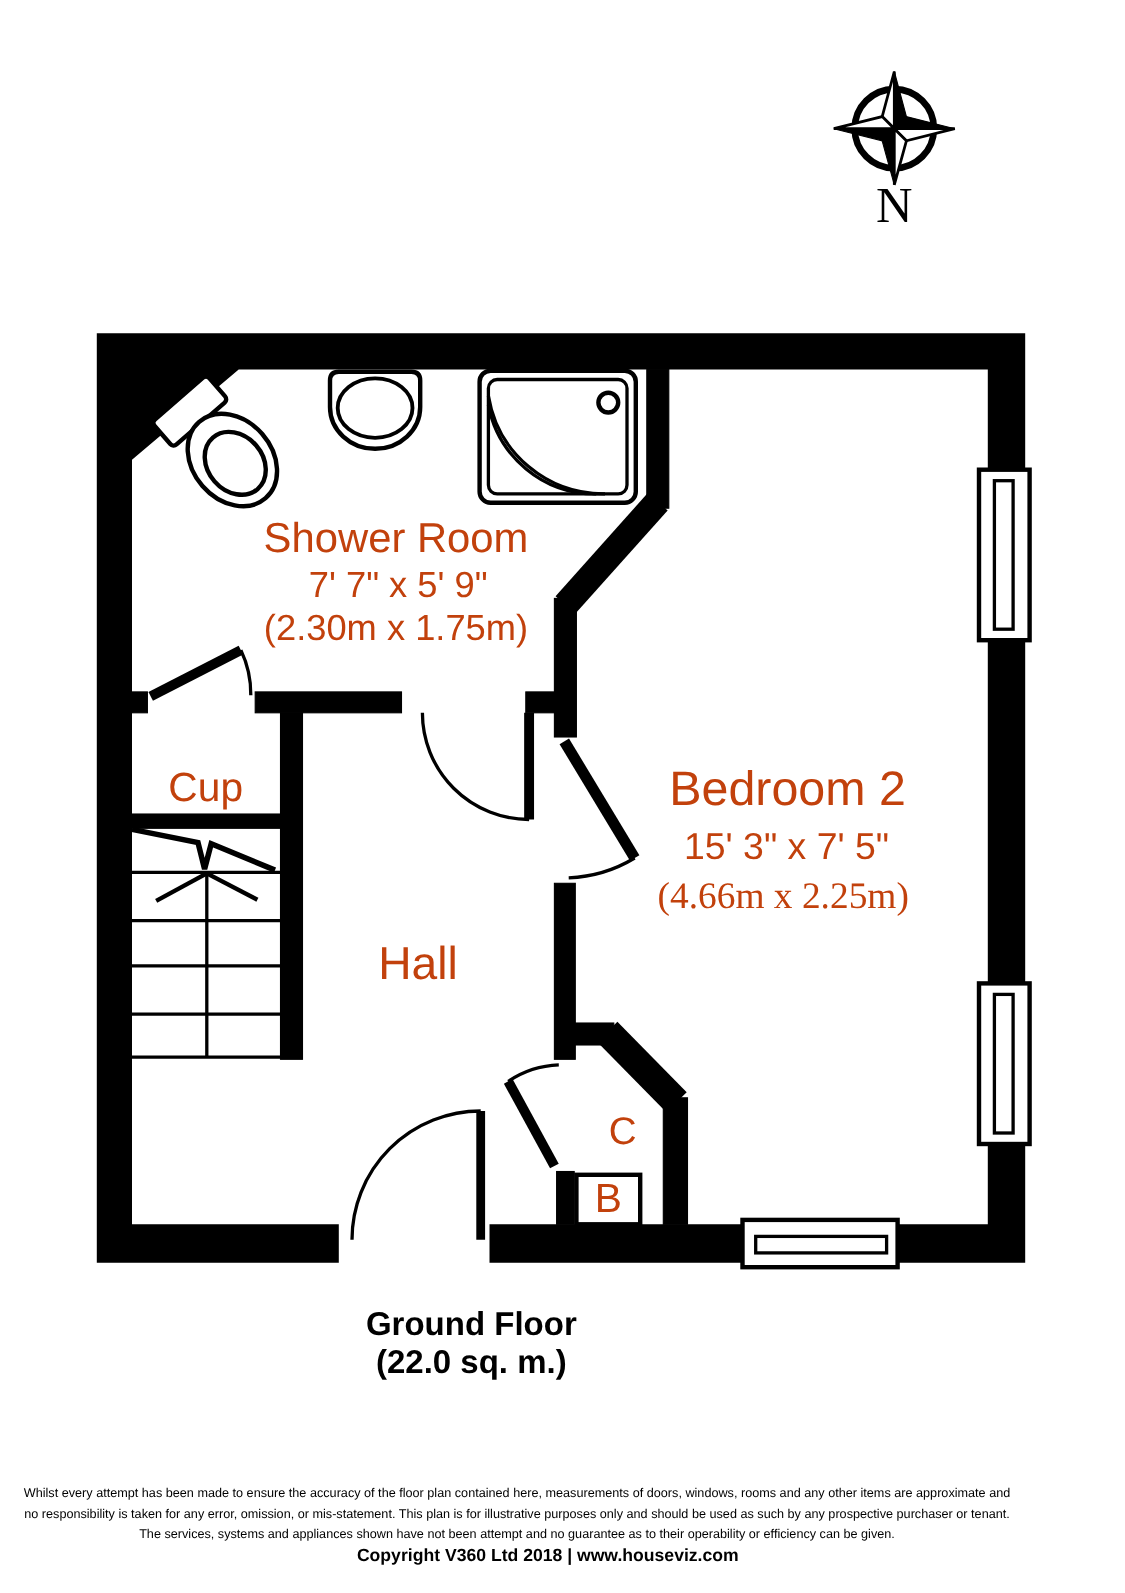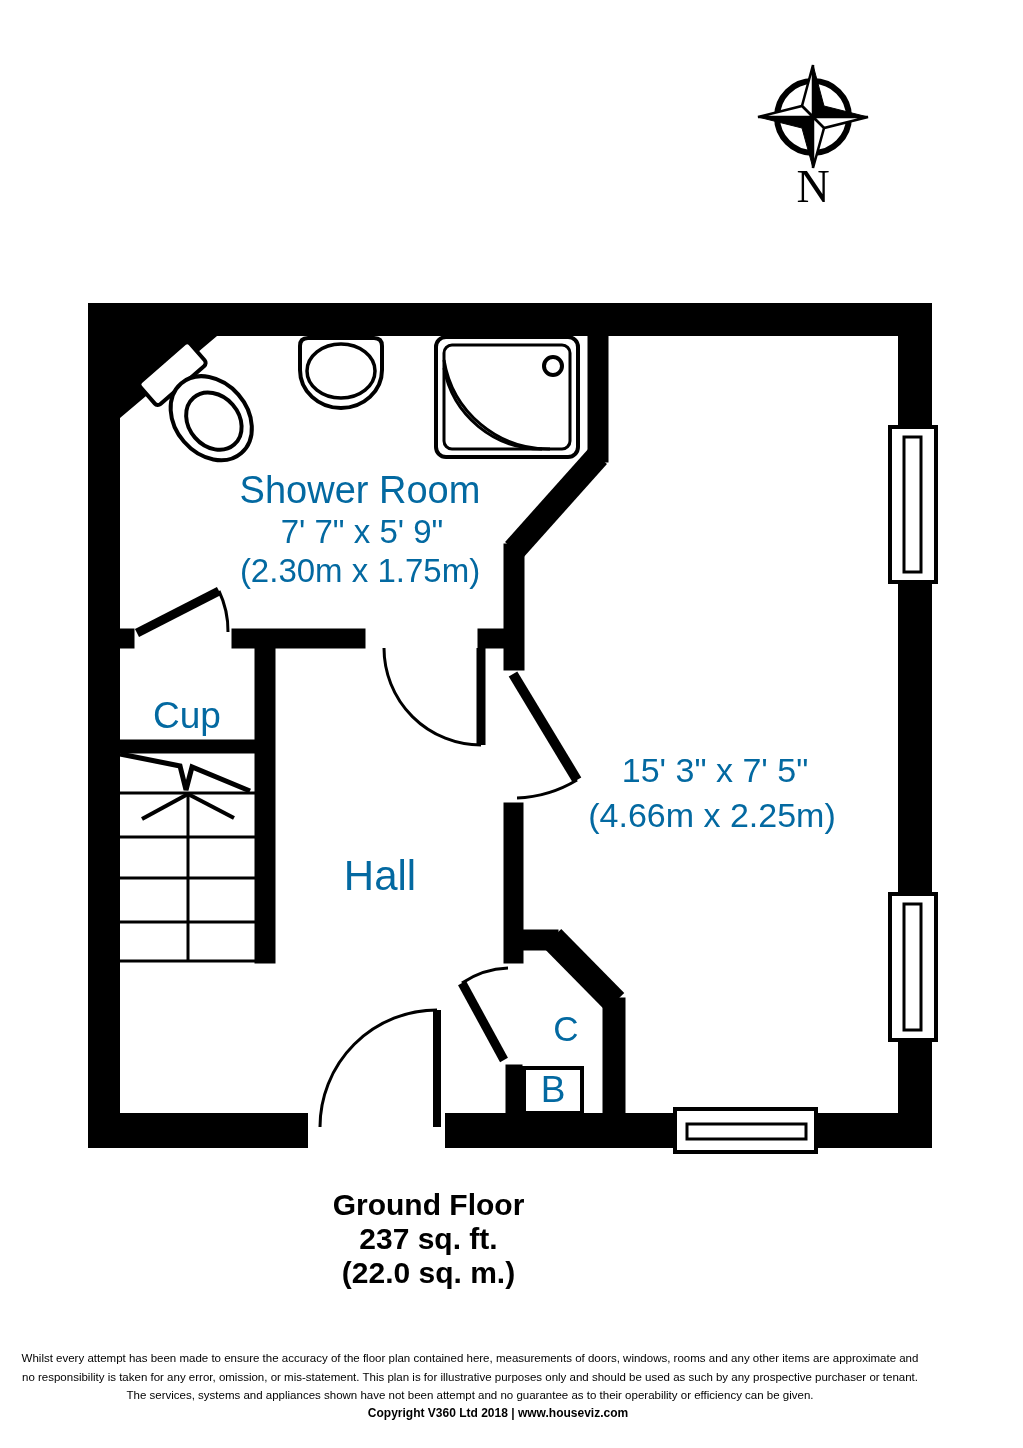--- a/index.html
+++ b/index.html
@@ -1,35 +1,35 @@
 <!DOCTYPE html>
 <html><head>
 <meta charset="utf-8">
 <style>
   html,body{margin:0;padding:0;background:#fff;}
   .canvas{position:relative;width:1023px;height:1448px;background:#ffffff;overflow:hidden;
           font-family:"Liberation Sans","DejaVu Sans",sans-serif;color:#000;}
   .plan-svg{position:absolute;left:0;top:0;}
-  .lbl{position:absolute;transform:translate(-50%,-50%);white-space:nowrap;text-align:center;color:#0369a1;}
+  .lbl{position:absolute;transform:translate(-50%,-50%);white-space:nowrap;text-align:center;color:#c2410c;}
   #lbl-shower-name{left:360px;top:490px;font-size:38px;}
   #lbl-shower-imp{left:362px;top:532px;font-size:33px;}
   #lbl-shower-met{left:360px;top:571px;font-size:33px;}
   #lbl-bed-name{left:716px;top:718px;font-size:44px;}
   #lbl-bed-imp{left:715px;top:770px;font-size:34px;}
-  #lbl-bed-met{left:712px;top:815px;font-size:34px;}
+  #lbl-bed-met{left:712px;top:815px;font-size:34px;font-family:Liberation Serif, serif;}
   #lbl-cup{left:187px;top:716px;font-size:37px;}
   #lbl-hall{left:380px;top:876px;font-size:42px;text-align:right;}
   #lbl-c{left:566px;top:1029px;font-size:35px;}
   #lbl-b{left:553px;top:1090px;font-size:37px;}
   .summary{position:absolute;left:0;width:857px;top:1188px;text-align:center;
            font-weight:bold;font-size:30px;line-height:34px;}
   .disclaimer{position:absolute;left:0;width:940px;top:1349px;text-align:center;
               font-size:11.5px;line-height:18.5px;}
   .copyright{position:absolute;left:0;width:996px;top:1406px;text-align:center;
-             font-size:12px;font-weight:bold;}
+             font-size:16px;font-weight:bold;}
 </style>
 </head>
 <body>
 
 <div class="canvas">
 
   <svg class="plan-svg" width="1023" height="1448" viewBox="0 0 1023 1448">
 
     <g>
       <circle cx="813" cy="117" r="36" fill="none" stroke="#000" stroke-width="6"></circle>
@@ -143,31 +143,31 @@
       <circle cx="553" cy="366" r="9" fill="#fff" stroke="#000" stroke-width="4"></circle>
     </g>
 
     <rect x="524" y="1068" width="58" height="45" fill="#fff" stroke="#000" stroke-width="4"></rect>
   </svg>
 
   <div class="lbl" id="lbl-shower-name">Shower Room</div>
   <div class="lbl" id="lbl-shower-imp">7' 7" x 5' 9"</div>
   <div class="lbl" id="lbl-shower-met">(2.30m x 1.75m)</div>
 
+  <div class="lbl" id="lbl-bed-name">Bedroom 2</div>
   <div class="lbl" id="lbl-bed-imp">15' 3" x 7' 5"</div>
   <div class="lbl" id="lbl-bed-met">(4.66m x 2.25m)</div>
 
   <div class="lbl" id="lbl-cup">Cup</div>
   <div class="lbl" id="lbl-hall">Hall</div>
   <div class="lbl" id="lbl-c">C</div>
   <div class="lbl" id="lbl-b">B</div>
 
   <div class="summary">
     <div>Ground Floor</div>
-    <div>237 sq. ft.</div>
     <div>(22.0 sq. m.)</div>
   </div>
 
   <div class="disclaimer">
     <div>Whilst every attempt has been made to ensure the accuracy of the floor plan contained here, measurements of doors, windows, rooms and any other items are approximate and</div>
     <div>no responsibility is taken for any error, omission, or mis-statement. This plan is for illustrative purposes only and should be used as such by any prospective purchaser or tenant.</div>
     <div>The services, systems and appliances shown have not been attempt and no guarantee as to their operability or efficiency can be given.</div>
   </div>
   <div class="copyright">Copyright V360 Ltd 2018 | www.houseviz.com</div>
 

